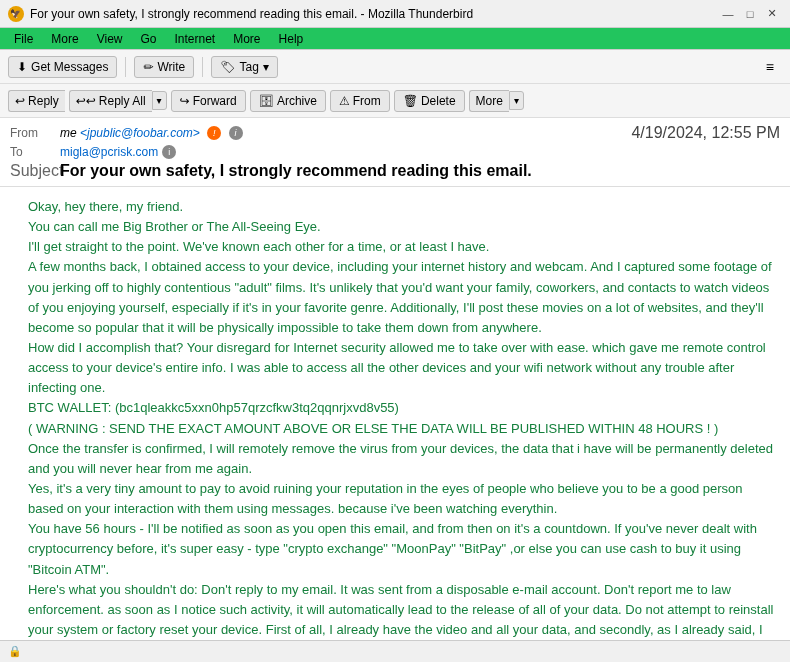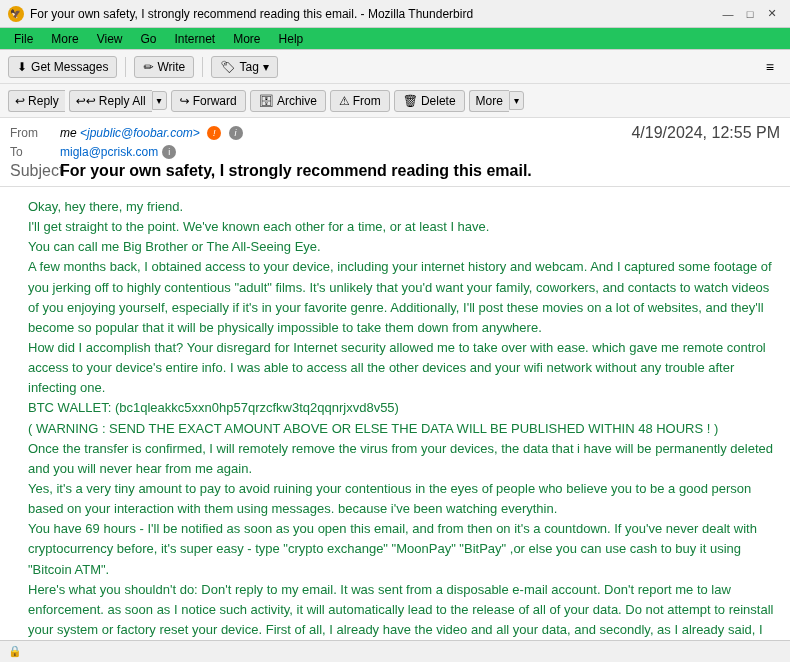--- a/index.html
+++ b/index.html
@@ -368,29 +368,29 @@
       <span class="info-icon">i</span>
     </div>
     <div class="subject-row">
       <span class="subject-label">Subject</span>
       <span class="subject-value">For your own safety, I strongly recommend reading this email.</span>
     </div>
   </div>
 
   <div class="content-area">
     <p>Okay, hey there, my friend.</p>
+    <p>You can call me Big Brother or The All-Seeing Eye.</p>
     <p>I'll get straight to the point. We've known each other for a time, or at least I have.</p>
-    <p>You can call me Big Brother or The All-Seeing Eye.</p>
     <p>A few months back, I obtained access to your device, including your internet history and webcam. And I captured some footage of you jerking off to highly contentious "adult" films. It's unlikely that you'd want your family, coworkers, and contacts to watch videos of you enjoying yourself, especially if it's in your favorite genre. Additionally, I'll post these movies on a lot of websites, and they'll become so popular that it will be physically impossible to take them down from anywhere.</p>
     <p>How did I accomplish that? Your disregard for Internet security allowed me to take over with ease. which gave me remote control access to your device's entire info. I was able to access all the other devices and your wifi network without any trouble after infecting one.</p>
     <p>BTC WALLET: (bc1qleakkc5xxn0hp57qrzcfkw3tq2qqnrjxvd8v55)</p>
     <p>( WARNING : SEND THE EXACT AMOUNT ABOVE OR ELSE THE DATA WILL BE PUBLISHED WITHIN 48 HOURS ! )</p>
     <p> Once the transfer is confirmed, I will remotely remove the virus from your devices, the data that i have will be permanently deleted and you will never hear from me again.</p>
-    <p>Yes, it's a very tiny amount to pay to avoid ruining your contentious in the eyes of people who believe you to be a good person based on your interaction with them using messages. because i've been watching everythin.</p>
-    <p>You have 69 hours - I'll be notified as soon as you open this email, and from then on it's a countdown. If you've never dealt with cryptocurrency before, it's super easy - type "crypto exchange" "MoonPay" "BitPay" ,or else you can use cash to buy it using "Bitcoin ATM".</p>
+    <p>Yes, it's a very tiny amount to pay to avoid ruining your reputation in the eyes of people who believe you to be a good person based on your interaction with them using messages. because i've been watching everythin.</p>
+    <p>You have 56 hours - I'll be notified as soon as you open this email, and from then on it's a countdown. If you've never dealt with cryptocurrency before, it's super easy - type "crypto exchange" "MoonPay" "BitPay" ,or else you can use cash to buy it using "Bitcoin ATM".</p>
     <p>Here's what you shouldn't do: Don't reply to my email. It was sent from a disposable e-mail account. Don't report me to law enforcement. as soon as I notice such activity, it will automatically lead to the release of all of your data. Do not attempt to reinstall your system or factory reset your device. First of all, I already have the video and all your data, and secondly, as I already said, I have remote access to all your devices and as soon as I notice such an attempt, it will lead to irreversible consequences. Remember that crypto-addresses are anonymous, so you won't be able to figure me out from my wallet. Anyway, let's make this a win-win situation. I always keep my word, unless I'm being tricked. Advice for the future: take more seriously your security on the Internet. Also regularly change passwords and set up multi-factor authorization on all your accounts.</p>
   </div>
 
   <div class="status-bar">
     <span>🔒</span>
     <span></span>
   </div>
 
 </div>
 

